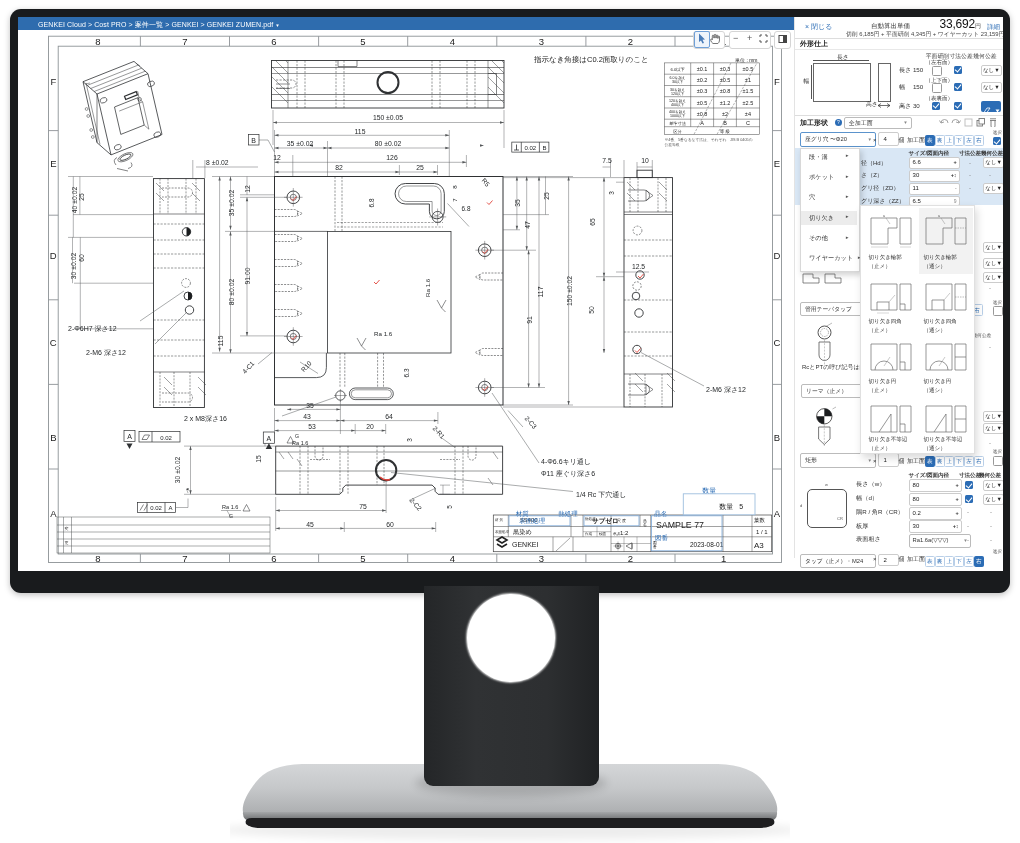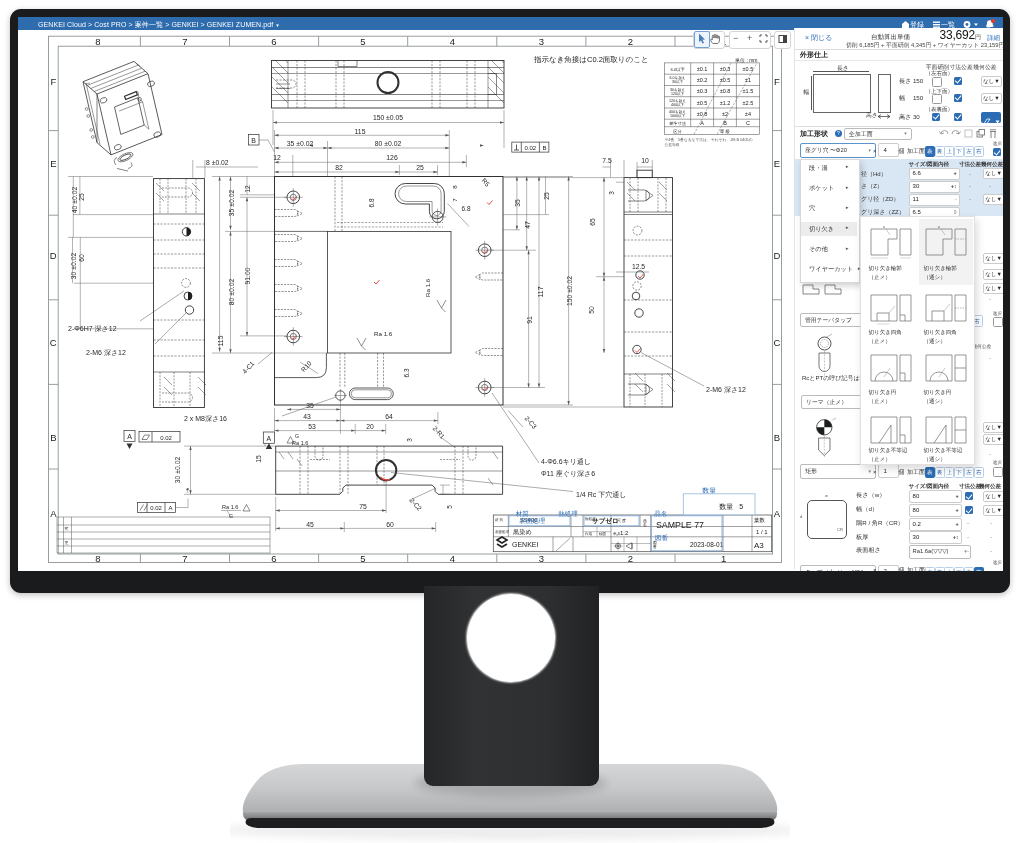--- a/index.html
+++ b/index.html
@@ -552,21 +552,21 @@
   <div class="a" style="left:729px;top:15.5px;font-size:9px;color:#555">+</div>
   <svg class="a" style="left:741px;top:17px" width="9" height="9" viewBox="0 0 9 9" stroke="#555" fill="none">
   <path d="M1,3 V1 H3 M6,1 H8 V3 M8,6 V8 H6 M3,8 H1 V6" stroke-width="1"></path>
   </svg>
   <div class="a" style="left:756px;top:13.5px;width:15px;height:16px;background:#fff;border:1px solid #d5d5d5;border-radius:3px"></div>
   <svg class="a" style="left:759.5px;top:16.5px" width="10" height="10" viewBox="0 0 10 10">
   <rect x="1" y="1.5" width="7.5" height="7" fill="none" stroke="#444" stroke-width="1"></rect>
   <rect x="5" y="1.5" width="3.5" height="7" fill="#444"></rect>
   </svg>
 
-  <div class="a" id="side" style="left:776px;top:11px;width:209px;height:541px;background:#fff;border-left:1px solid #e3e3e3">
+  <div class="a" id="side" style="left:776px;top:0;width:209px;height:541px;background:#fff;border-left:1px solid #e3e3e3">
 
     <div class="t bl" style="left:10px;top:5.5px;font-size:7px">× 閉じる</div>
 
     <div class="t" style="left:76px;top:5px;font-size:6.5px;color:#333">自動算出単価</div>
 
     <div class="t" style="left:144.5px;top:1px;font-size:12px;color:#111;letter-spacing:-0.2px">33,692</div>
     <div class="t" style="left:180px;top:6px;font-size:6px;color:#333">円</div>
     <div class="t bl" style="left:192px;top:6px;font-size:6.5px">詳細</div>
 
     <div class="t" style="left:51px;top:13.5px;font-size:5.8px;color:#444">切削 6,185円 + 平面研削 4,345円 + ワイヤーカット 23,159円</div>

